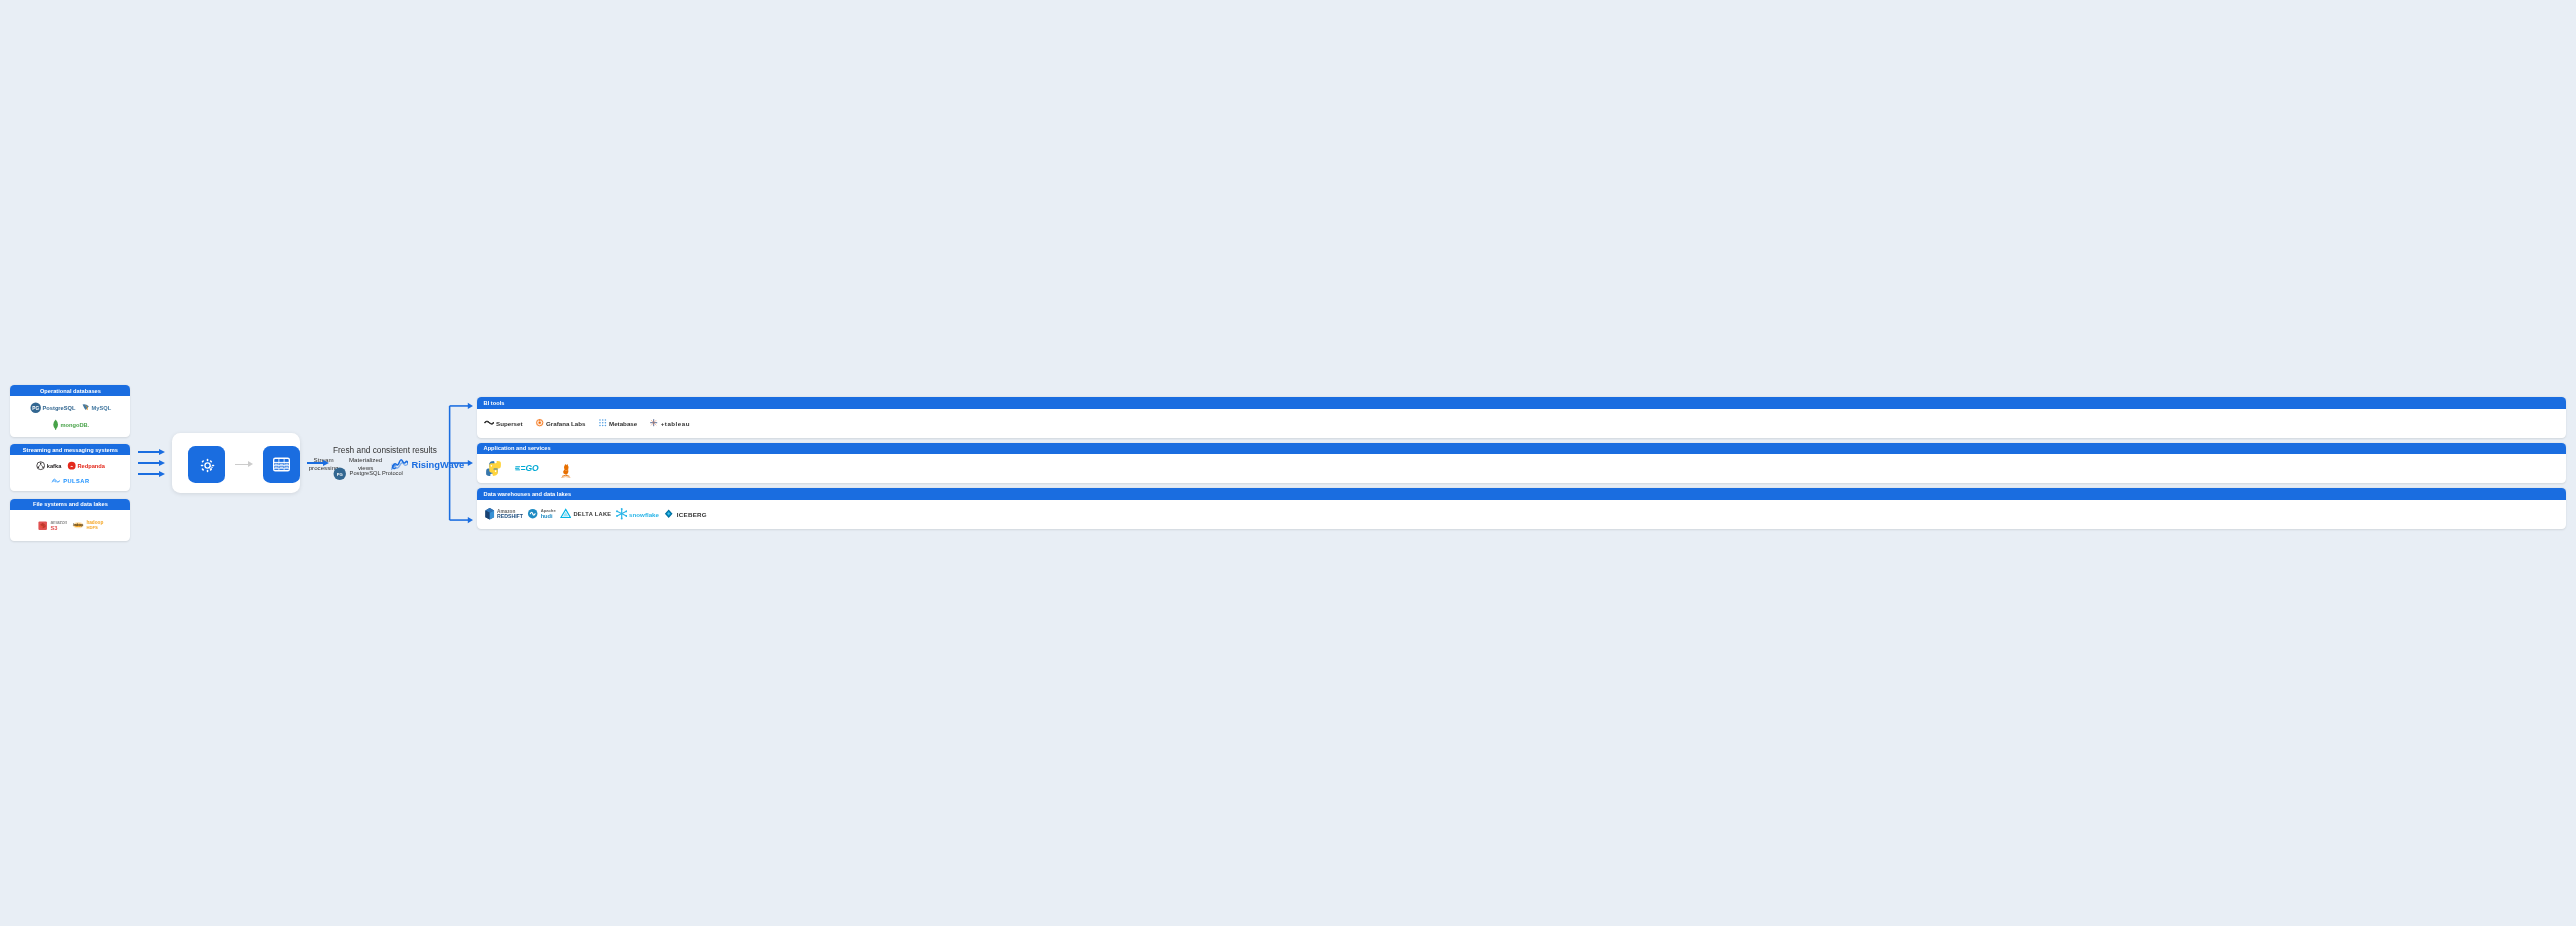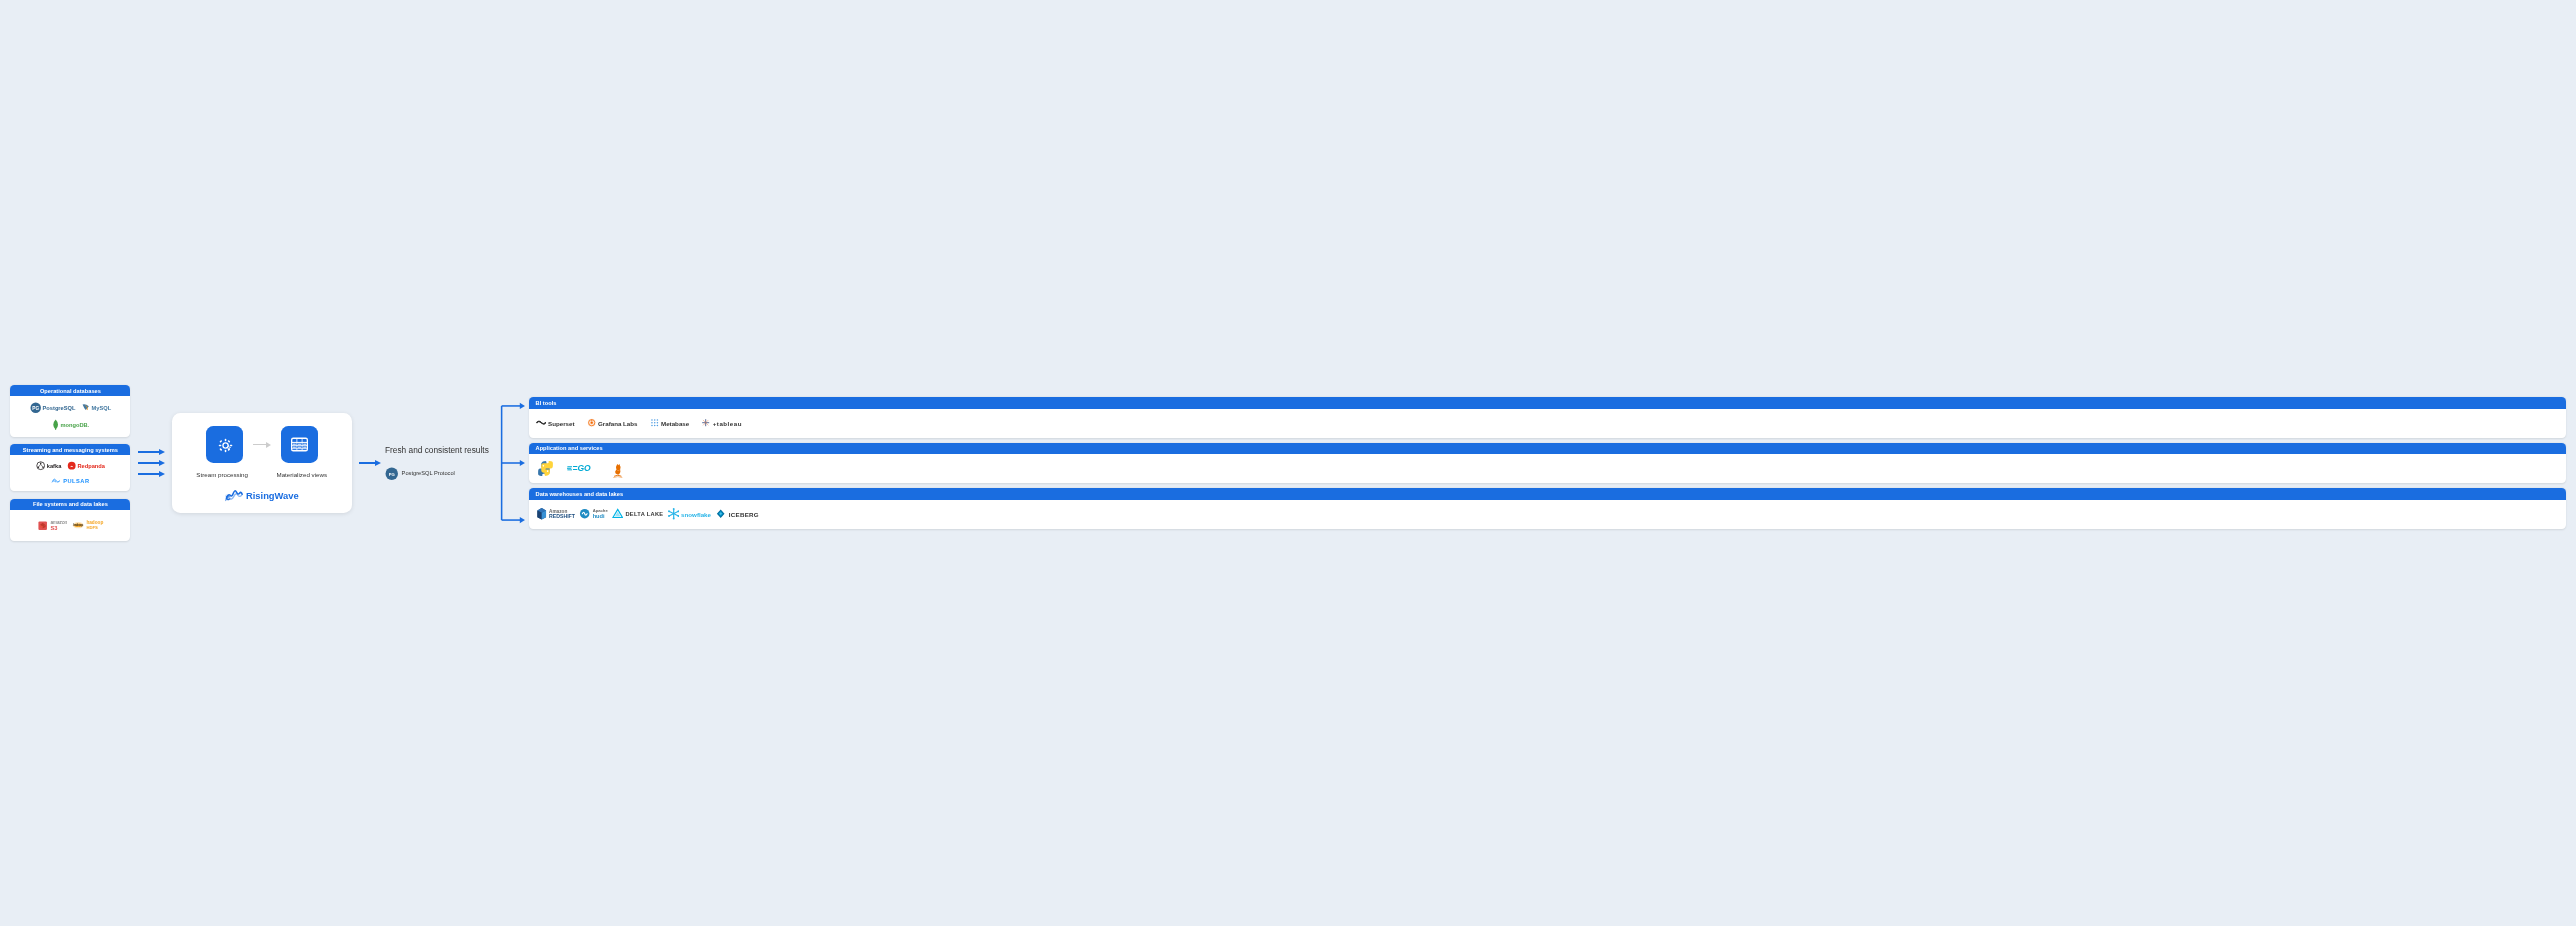--- a/index.html
+++ b/index.html
@@ -87,25 +87,24 @@
       border-bottom: 3.6px solid transparent;
       border-left: 6.2px solid #1a6de0;
     }
 
     
     .center-box {
       background: white;
       border-radius: 8.3px;
       padding: 13px 15.6px 10.4px;
       display: flex;
-      flex-direction: column;
       align-items: center;
       gap: 8.3px;
       box-shadow: 0 1px 4.2px rgba(0,0,0,0.1);
-      width: 180px;
+      width: 128px;
       flex-shrink: 0;
     }
     .center-icons-row {
       display: flex;
       align-items: center;
       gap: 10.4px;
     }
     .center-icon-box {
       width: 37px;
       height: 37px;

